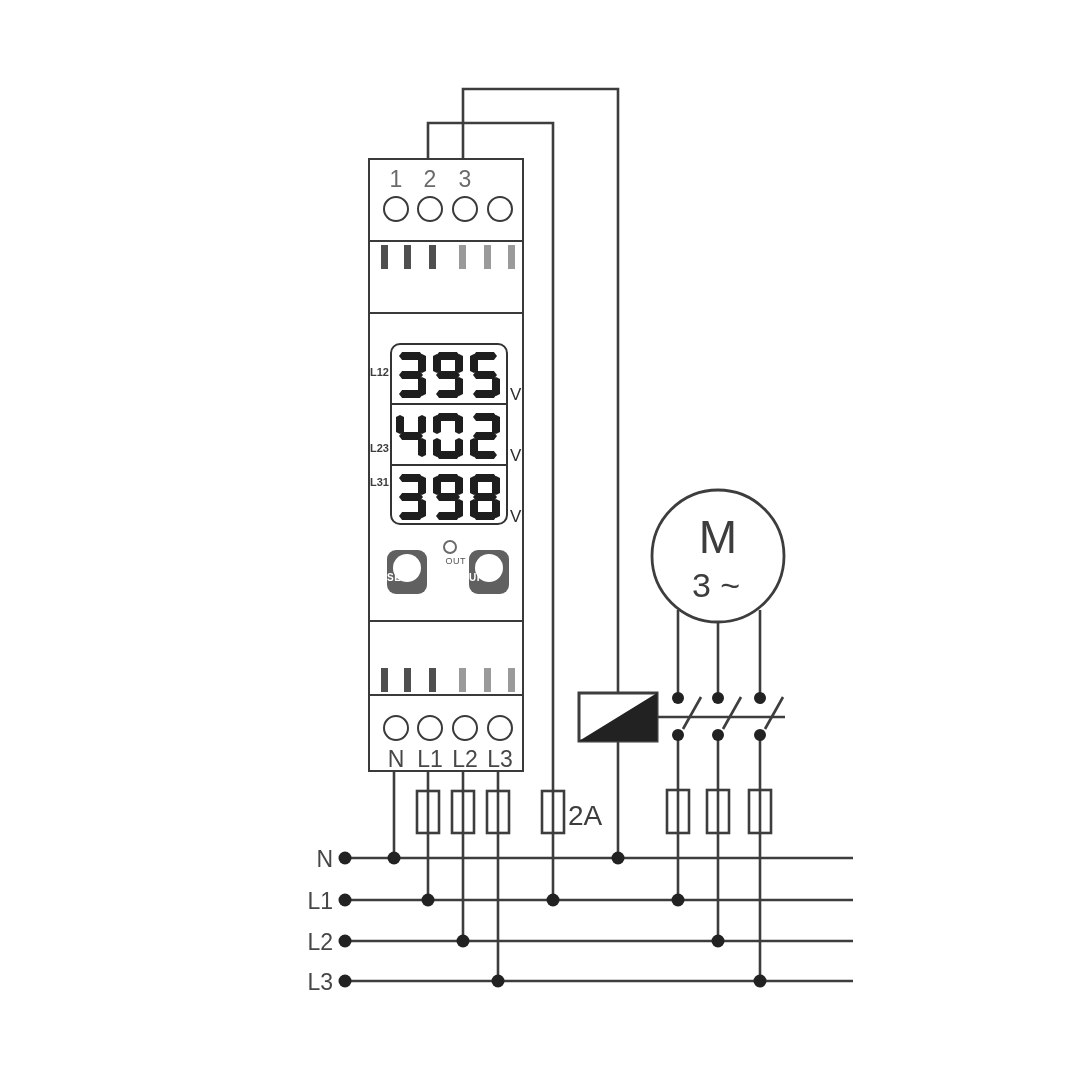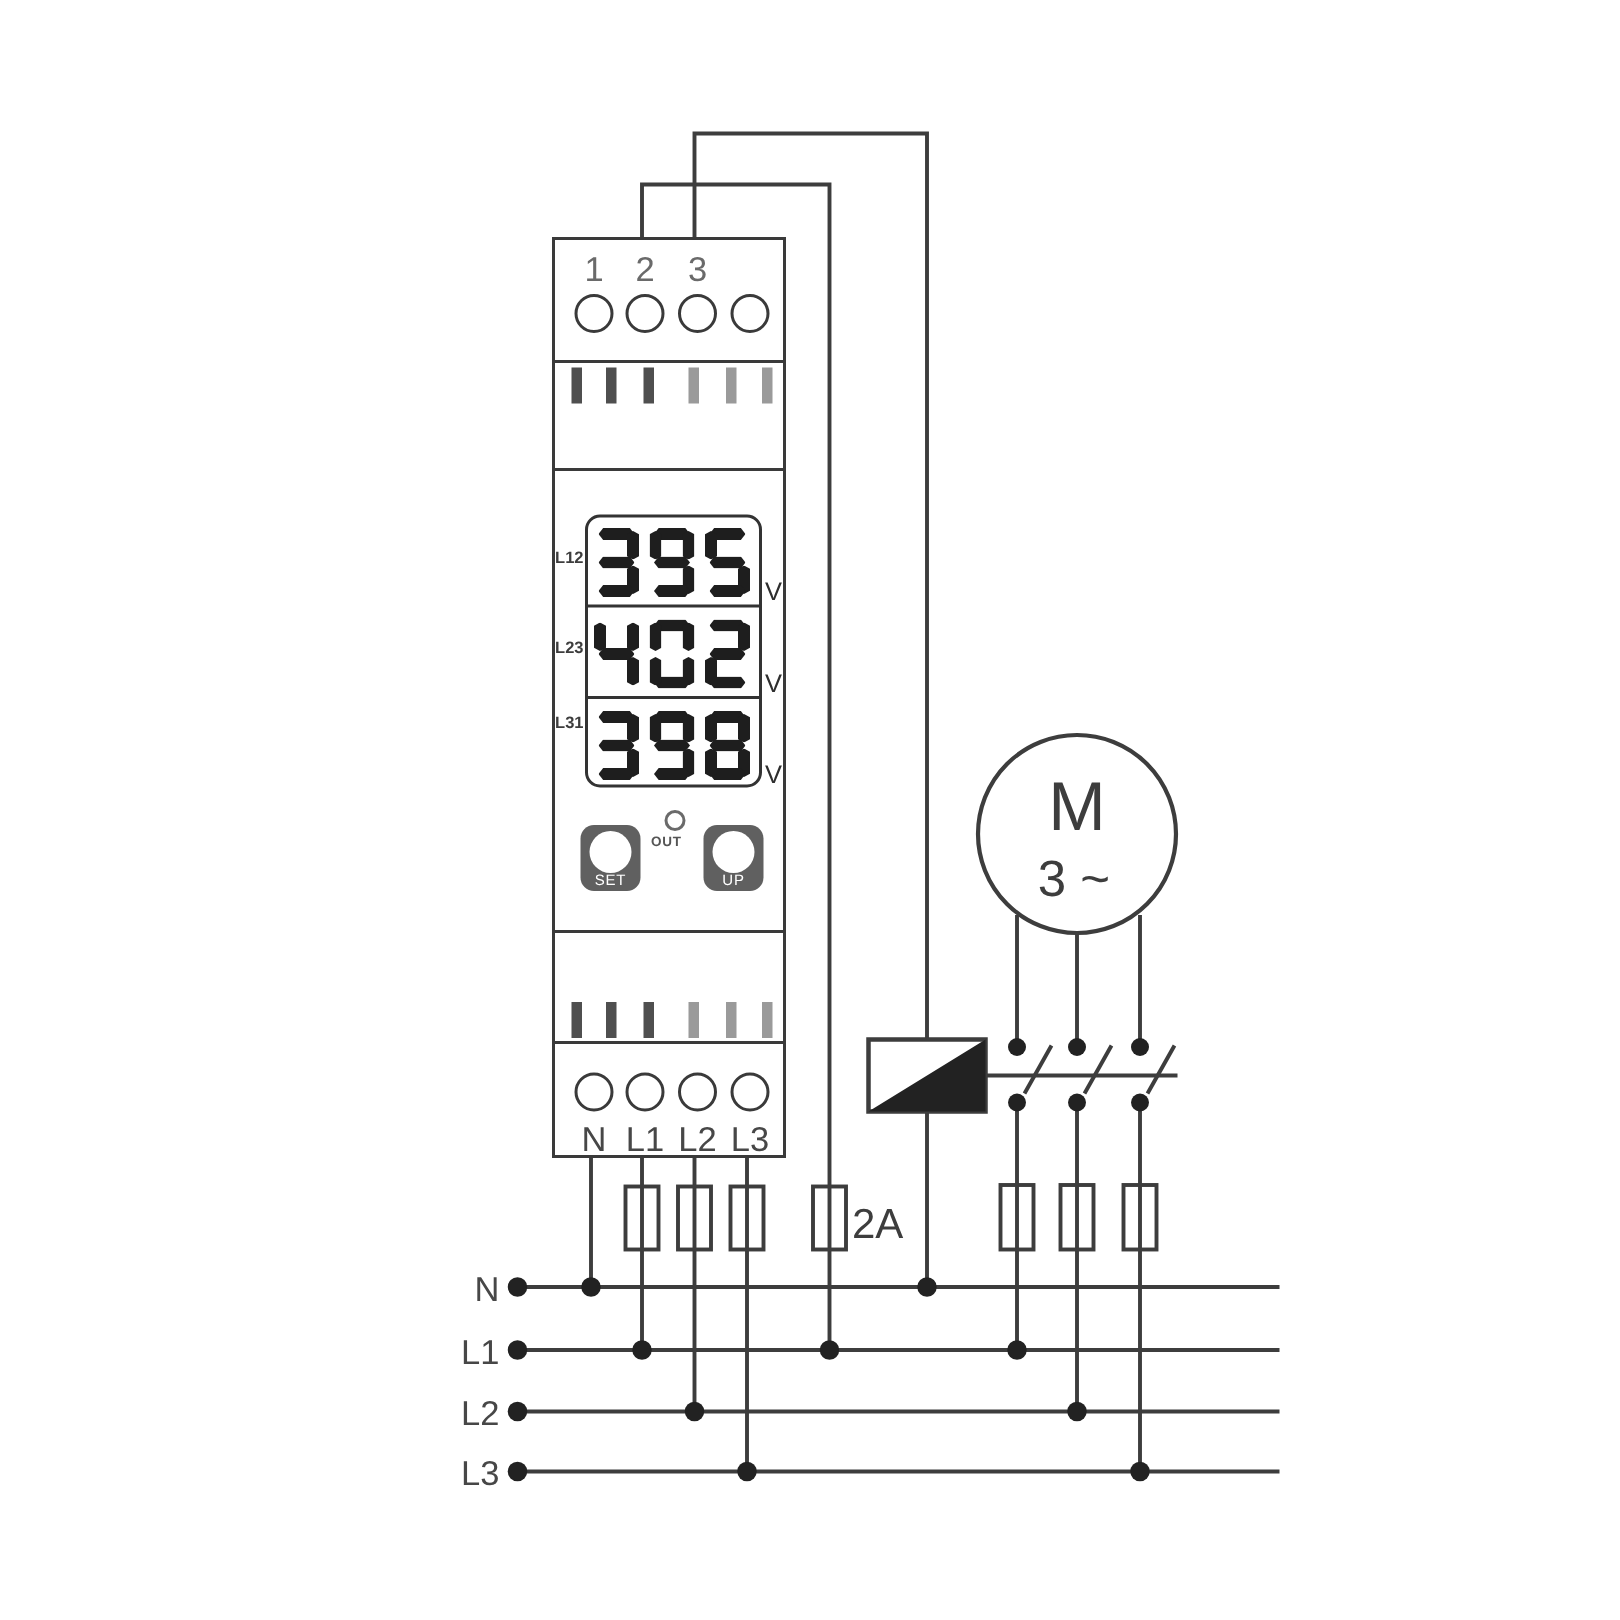--- a/index.html
+++ b/index.html
@@ -42,27 +42,27 @@
   .seg-f,.seg-b,.seg-e,.seg-c{width:8px;height:19px;
       clip-path:polygon(0 11%,50% 0,100% 11%,100% 89%,50% 100%,0 89%);}
   .seg-f{left:0;top:2px;} .seg-b{left:22px;top:2px;}
   .seg-e{left:0;top:25px;} .seg-c{left:22px;top:25px;}
   .row-label{position:absolute;left:0;width:19px;text-align:right;font-size:11px;
              font-weight:bold;color:#3d3d3d;}
   .unit-label{position:absolute;left:140px;width:16px;font-size:17px;color:#2e2e2e;}
 
   .led{position:absolute;left:73px;top:380px;width:14px;height:14px;border:2.2px solid #6a6a6a;
        border-radius:50%;box-sizing:border-box;background:#fff;}
-  .led-label{position:absolute;left:64px;top:396px;width:32px;text-align:left;font-size:9px;
-             font-weight:bold;letter-spacing:0.5px;color:#555;}
+  .led-label{position:absolute;left:64px;top:396px;width:32px;text-align:right;font-size:9px;
+             font-weight:normal;letter-spacing:0.5px;color:#555;}
   .btn{position:absolute;top:390px;width:40px;height:44px;background:var(--button-bg,#606060);
        border-radius:9px;}
   .btn .cap{position:absolute;left:6px;top:4px;width:28px;height:28px;border-radius:50%;background:#fff;}
-  .btn .btn-label{position:absolute;left:0;bottom:1px;width:100%;text-align:center;font-size:10px;
-       font-weight:normal;color:#fff;letter-spacing:0.5px;}
+  .btn .btn-label{position:absolute;left:0;bottom:11px;width:100%;text-align:left;font-size:10px;
+       font-weight:bold;color:#fff;letter-spacing:0.5px;}
   .blabel{position:absolute;top:586px;width:36px;text-align:center;font-size:23px;color:#474747;}
 </style>
 </head>
 <body>
 
 <div class="canvas">
 
   <svg class="wiring" viewBox="0 0 1080 1080">
 
     <path class="w" d="M345 858 H853"></path>
@@ -232,21 +232,21 @@
               <i class="seg seg-d"></i>
               <i class="seg seg-e"></i>
               <i class="seg seg-f"></i>
               <i class="seg seg-g"></i>
             </span>
           </div>
       </div>
     </div>
 
     <span class="row-label" style="top:206px">L12</span>
-    <span class="row-label" style="top:266px">L23</span>
+    <span class="row-label" style="top:282px">L23</span>
     <span class="row-label" style="top:316px">L31</span>
     <span class="unit-label" style="top:225px">V</span>
     <span class="unit-label" style="top:286px">V</span>
     <span class="unit-label" style="top:347px">V</span>
 
     <div class="led"></div>
     <span class="led-label">OUT</span>
     <div class="btn" style="left:17px">
       <div class="cap"></div>
       <span class="btn-label">SET</span>

